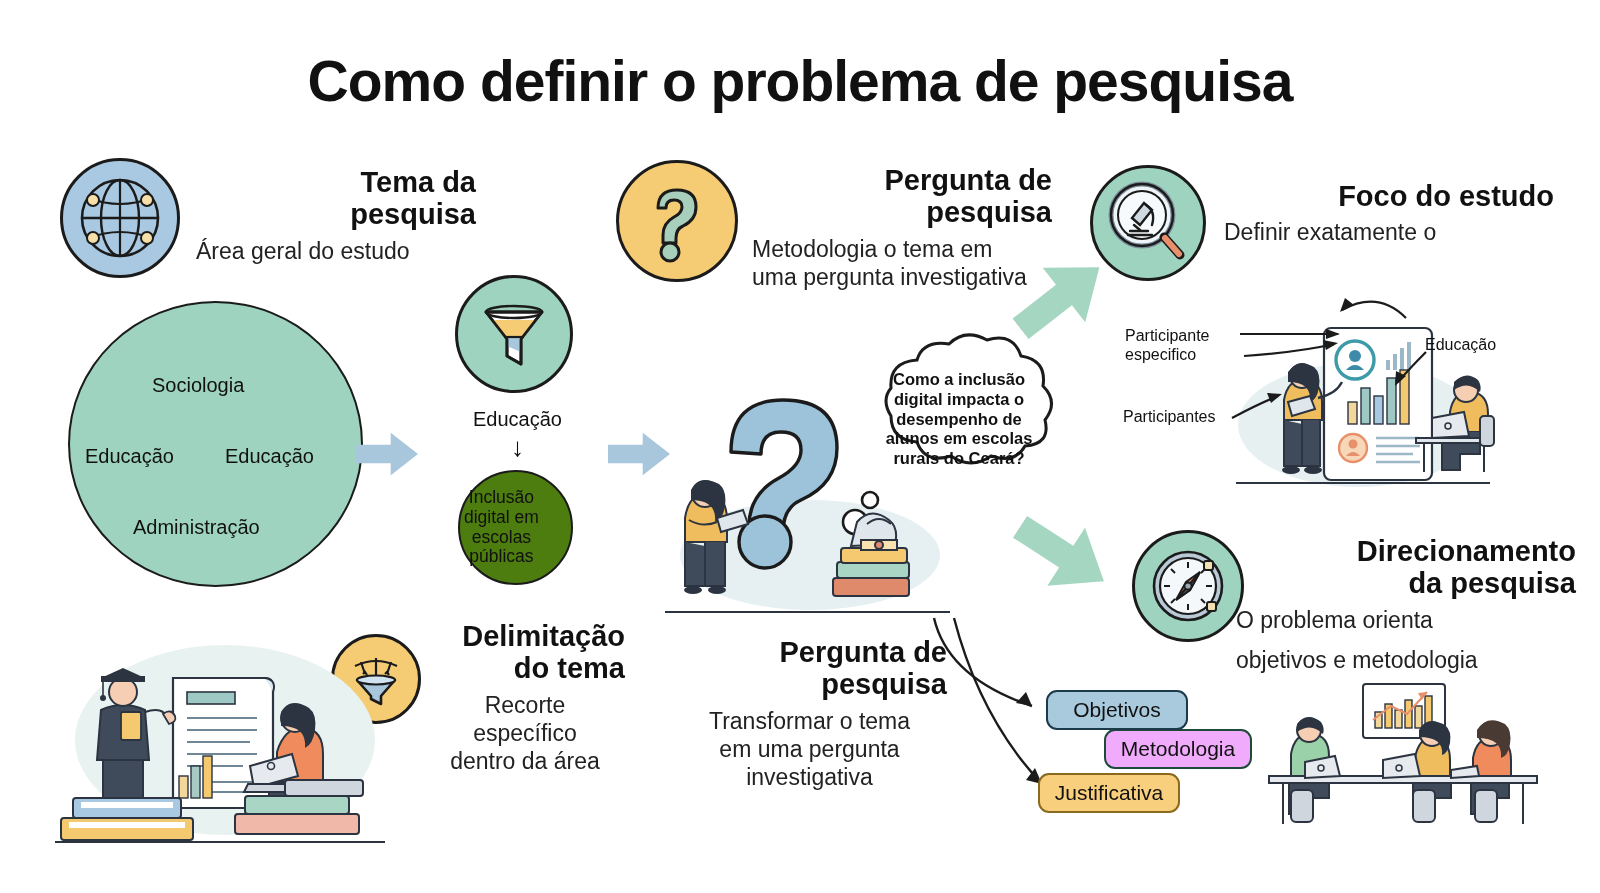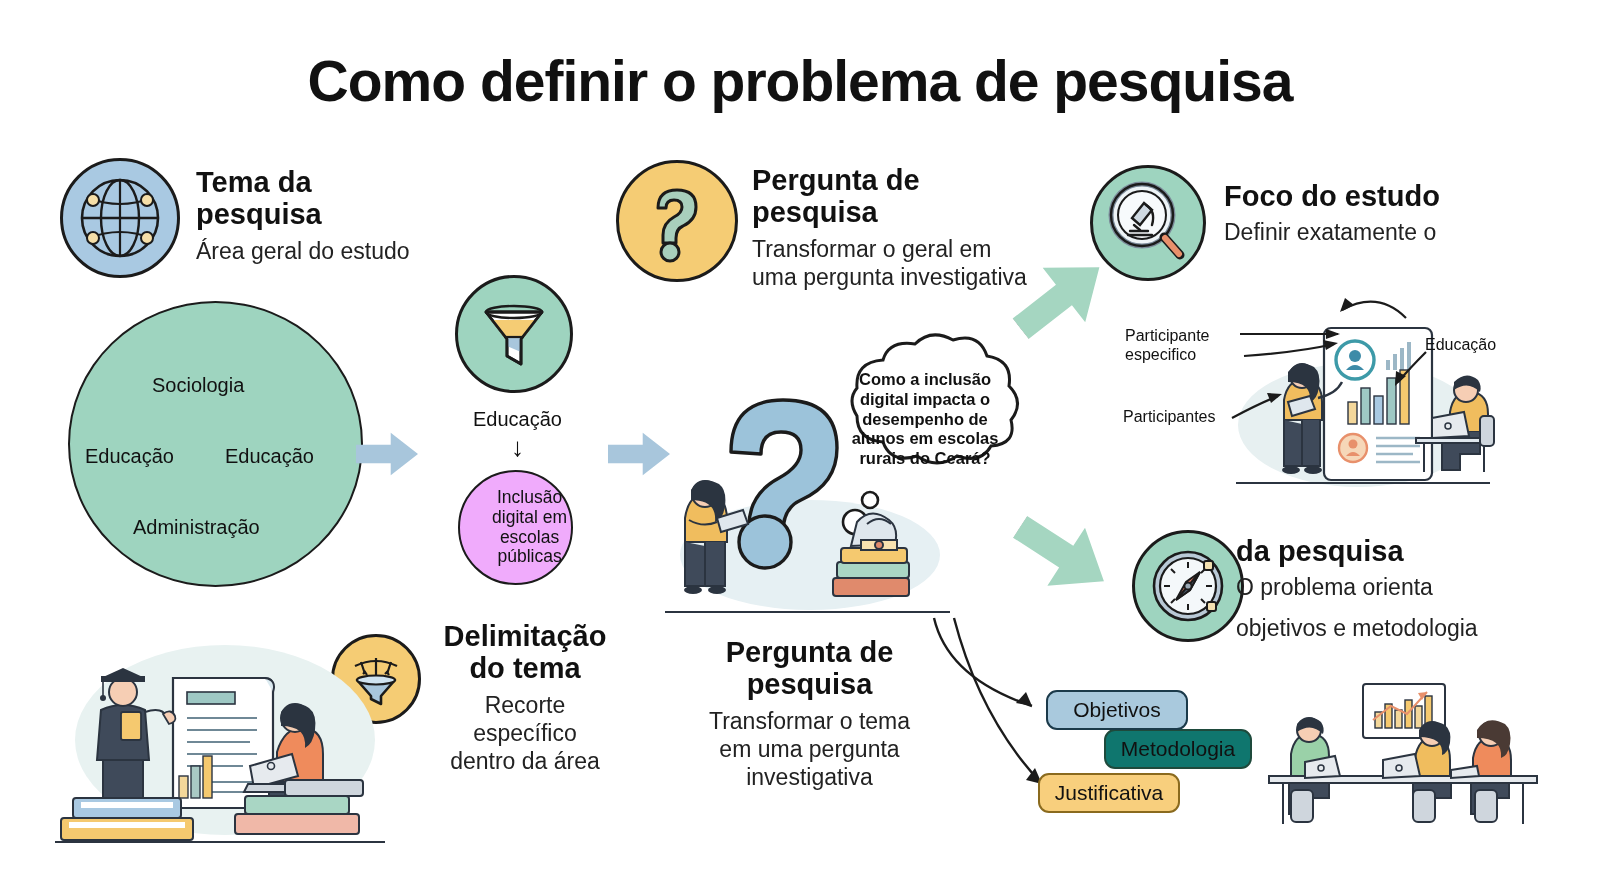--- a/index.html
+++ b/index.html
@@ -25,20 +25,21 @@
     letter-spacing:-1px;
     color:#111111;
   }
 
   
   .blk-title{
     font-size:29px;
     font-weight:bold;
     line-height:1.12;
     color:#111111;
+    text-align:right;
   }
   .blk-sub{
     font-size:23px;
     line-height:1.22;
     color:#222222;
     margin-top:6px;
   }
 
   
   .badge{
@@ -63,24 +64,24 @@
     position:absolute;
     font-size:20px;
     color:#111;
     white-space:nowrap;
   }
 
   
   #narrow-circle{
     left:458px;top:470px;width:115px;height:115px;
     border-radius:50%;
-    background:#f0abfc;
+    background:#4d7c0f;
     border:2.5px solid #1b1b1b;
     box-sizing:border-box;
-    display:flex;align-items:center;justify-content:flex-end;
+    display:flex;align-items:center;justify-content:flex-start;
     text-align:center;
     font-size:17.5px;
     line-height:1.14;
     color:#111;
     padding:4px;
   }
 
   
   .arrow-blue{
     width:62px;height:46px;
@@ -91,39 +92,39 @@
   
   .arrow-green{
     width:100px;height:72px;
     background:#a5d6c1;
     clip-path:polygon(0% 32%,55% 32%,55% 2%,100% 50%,55% 98%,55% 68%,0% 68%);
     filter:drop-shadow(0 0 1px #111) drop-shadow(0 0 1px #111);
   }
 
   
   #bubble{
-    left:817px;top:340px;width:215px;height:150px;
+    left:851px;top:340px;width:215px;height:150px;
   }
   #bubble .cloud-text{
     position:absolute;left:22px;top:30px;width:172px;
     font-size:16.5px;font-weight:bold;line-height:1.2;
     color:#111;text-align:center;
   }
 
   
   .obox{
     position:absolute;
     border:2.5px solid #1b3a4a;
     border-radius:11px;
     box-sizing:border-box;
     display:flex;align-items:center;justify-content:center;
     font-size:21px;color:#111;
   }
   #box-objetivos{left:1046px;top:690px;width:142px;height:40px;background:#a9c9dd;}
-  #box-metodologia{left:1104px;top:729px;width:148px;height:40px;background:#0f766e;border-color:#1e4a3c;}
+  #box-metodologia{left:1104px;top:729px;width:148px;height:40px;background:#f0abfc;border-color:#1e4a3c;}
   #box-justificativa{left:1038px;top:773px;width:142px;height:40px;background:#f8cf7d;border-color:#8a6a1e;}
 
   
   .annot{
     position:absolute;
     font-size:16px;
     line-height:1.18;
     color:#111;
     white-space:nowrap;
   }
@@ -279,21 +280,21 @@
 
   <div class="abs badge badge-yellow" style="left:616px;top:160px;width:122px;height:122px;">
     <svg width="74" height="86" viewBox="0 0 74 86">
       <path d="M18 30 q0 -18 19 -18 q19 0 19 17 q0 13 -13 19 q-7 3 -7 12 l0 5 l-13 0 l0 -8 q0 -12 11 -18 q8 -4 8 -10 q0 -7 -8 -7 q-8 0 -8 8 z" fill="#a8cfbc" stroke="#1b1b1b" stroke-width="3" stroke-linejoin="round"></path>
       <circle cx="30" cy="74" r="9" fill="#a8cfbc" stroke="#1b1b1b" stroke-width="3"></circle>
     </svg>
   </div>
   <div class="abs" style="left:752px;top:164px;width:300px;">
     <div class="blk-title">Pergunta de</div>
     <div class="blk-title">pesquisa</div>
-    <div class="blk-sub">Transformar o geral em</div>
+    <div class="blk-sub">Metodologia o tema em</div>
     <div class="blk-sub" style="margin-top:0">uma pergunta investigativa</div>
   </div>
 
   <svg class="abs" style="left:665px;top:390px;" width="285" height="225" viewBox="0 0 285 225">
     <ellipse cx="145" cy="165" rx="130" ry="55" fill="#e6f0f3"></ellipse>
 
     <path d="M66 62 q0 -52 52 -52 q54 0 54 48 q0 36 -36 52 q-18 8 -18 32 l0 10 l-34 0 l0 -16 q0 -32 30 -48 q22 -12 22 -28 q0 -18 -20 -18 q-20 0 -20 22 z" fill="#9cc3da" stroke="#1b1b1b" stroke-width="3.4" stroke-linejoin="round"></path>
     <circle cx="100" cy="152" r="26" fill="#9cc3da" stroke="#1b1b1b" stroke-width="3.4"></circle>
 
     <circle cx="190" cy="132" r="12" fill="#ffffff" stroke="#1b1b1b" stroke-width="2.6"></circle>
@@ -467,20 +468,21 @@
           <line x1="33" y1="59" x2="29" y2="63"></line>
       </g>
       <path d="M58 32 L48 50 L34 60 L44 42 Z" fill="#e8806b" stroke="#1b1b1b" stroke-width="2"></path>
       <path d="M34 60 L48 50 L58 32 L46 46 Z" fill="#4a5a6a" stroke="#1b1b1b" stroke-width="2"></path>
       <circle cx="46" cy="46" r="3.5" fill="#9aa8b4" stroke="#1b1b1b" stroke-width="1.8"></circle>
       <rect x="62" y="21" width="9" height="9" rx="2" fill="#f3e0b0" stroke="#1b1b1b" stroke-width="2"></rect>
       <rect x="65" y="62" width="9" height="9" rx="2" fill="#f3e0b0" stroke="#1b1b1b" stroke-width="2"></rect>
     </svg>
   </div>
   <div class="abs" style="left:1236px;top:535px;width:340px;">
+    <div class="blk-title">Direcionamento</div>
     <div class="blk-title">da pesquisa</div>
     <div class="blk-sub">O problema orienta</div>
     <div class="blk-sub" style="margin-top:12px">objetivos e metodologia</div>
   </div>
 
   <div class="obox" id="box-metodologia">Metodologia</div>
   <div class="obox" id="box-objetivos">Objetivos</div>
   <div class="obox" id="box-justificativa">Justificativa</div>
 
   <svg class="abs" style="left:1255px;top:672px;" width="300" height="165" viewBox="0 0 300 165">

